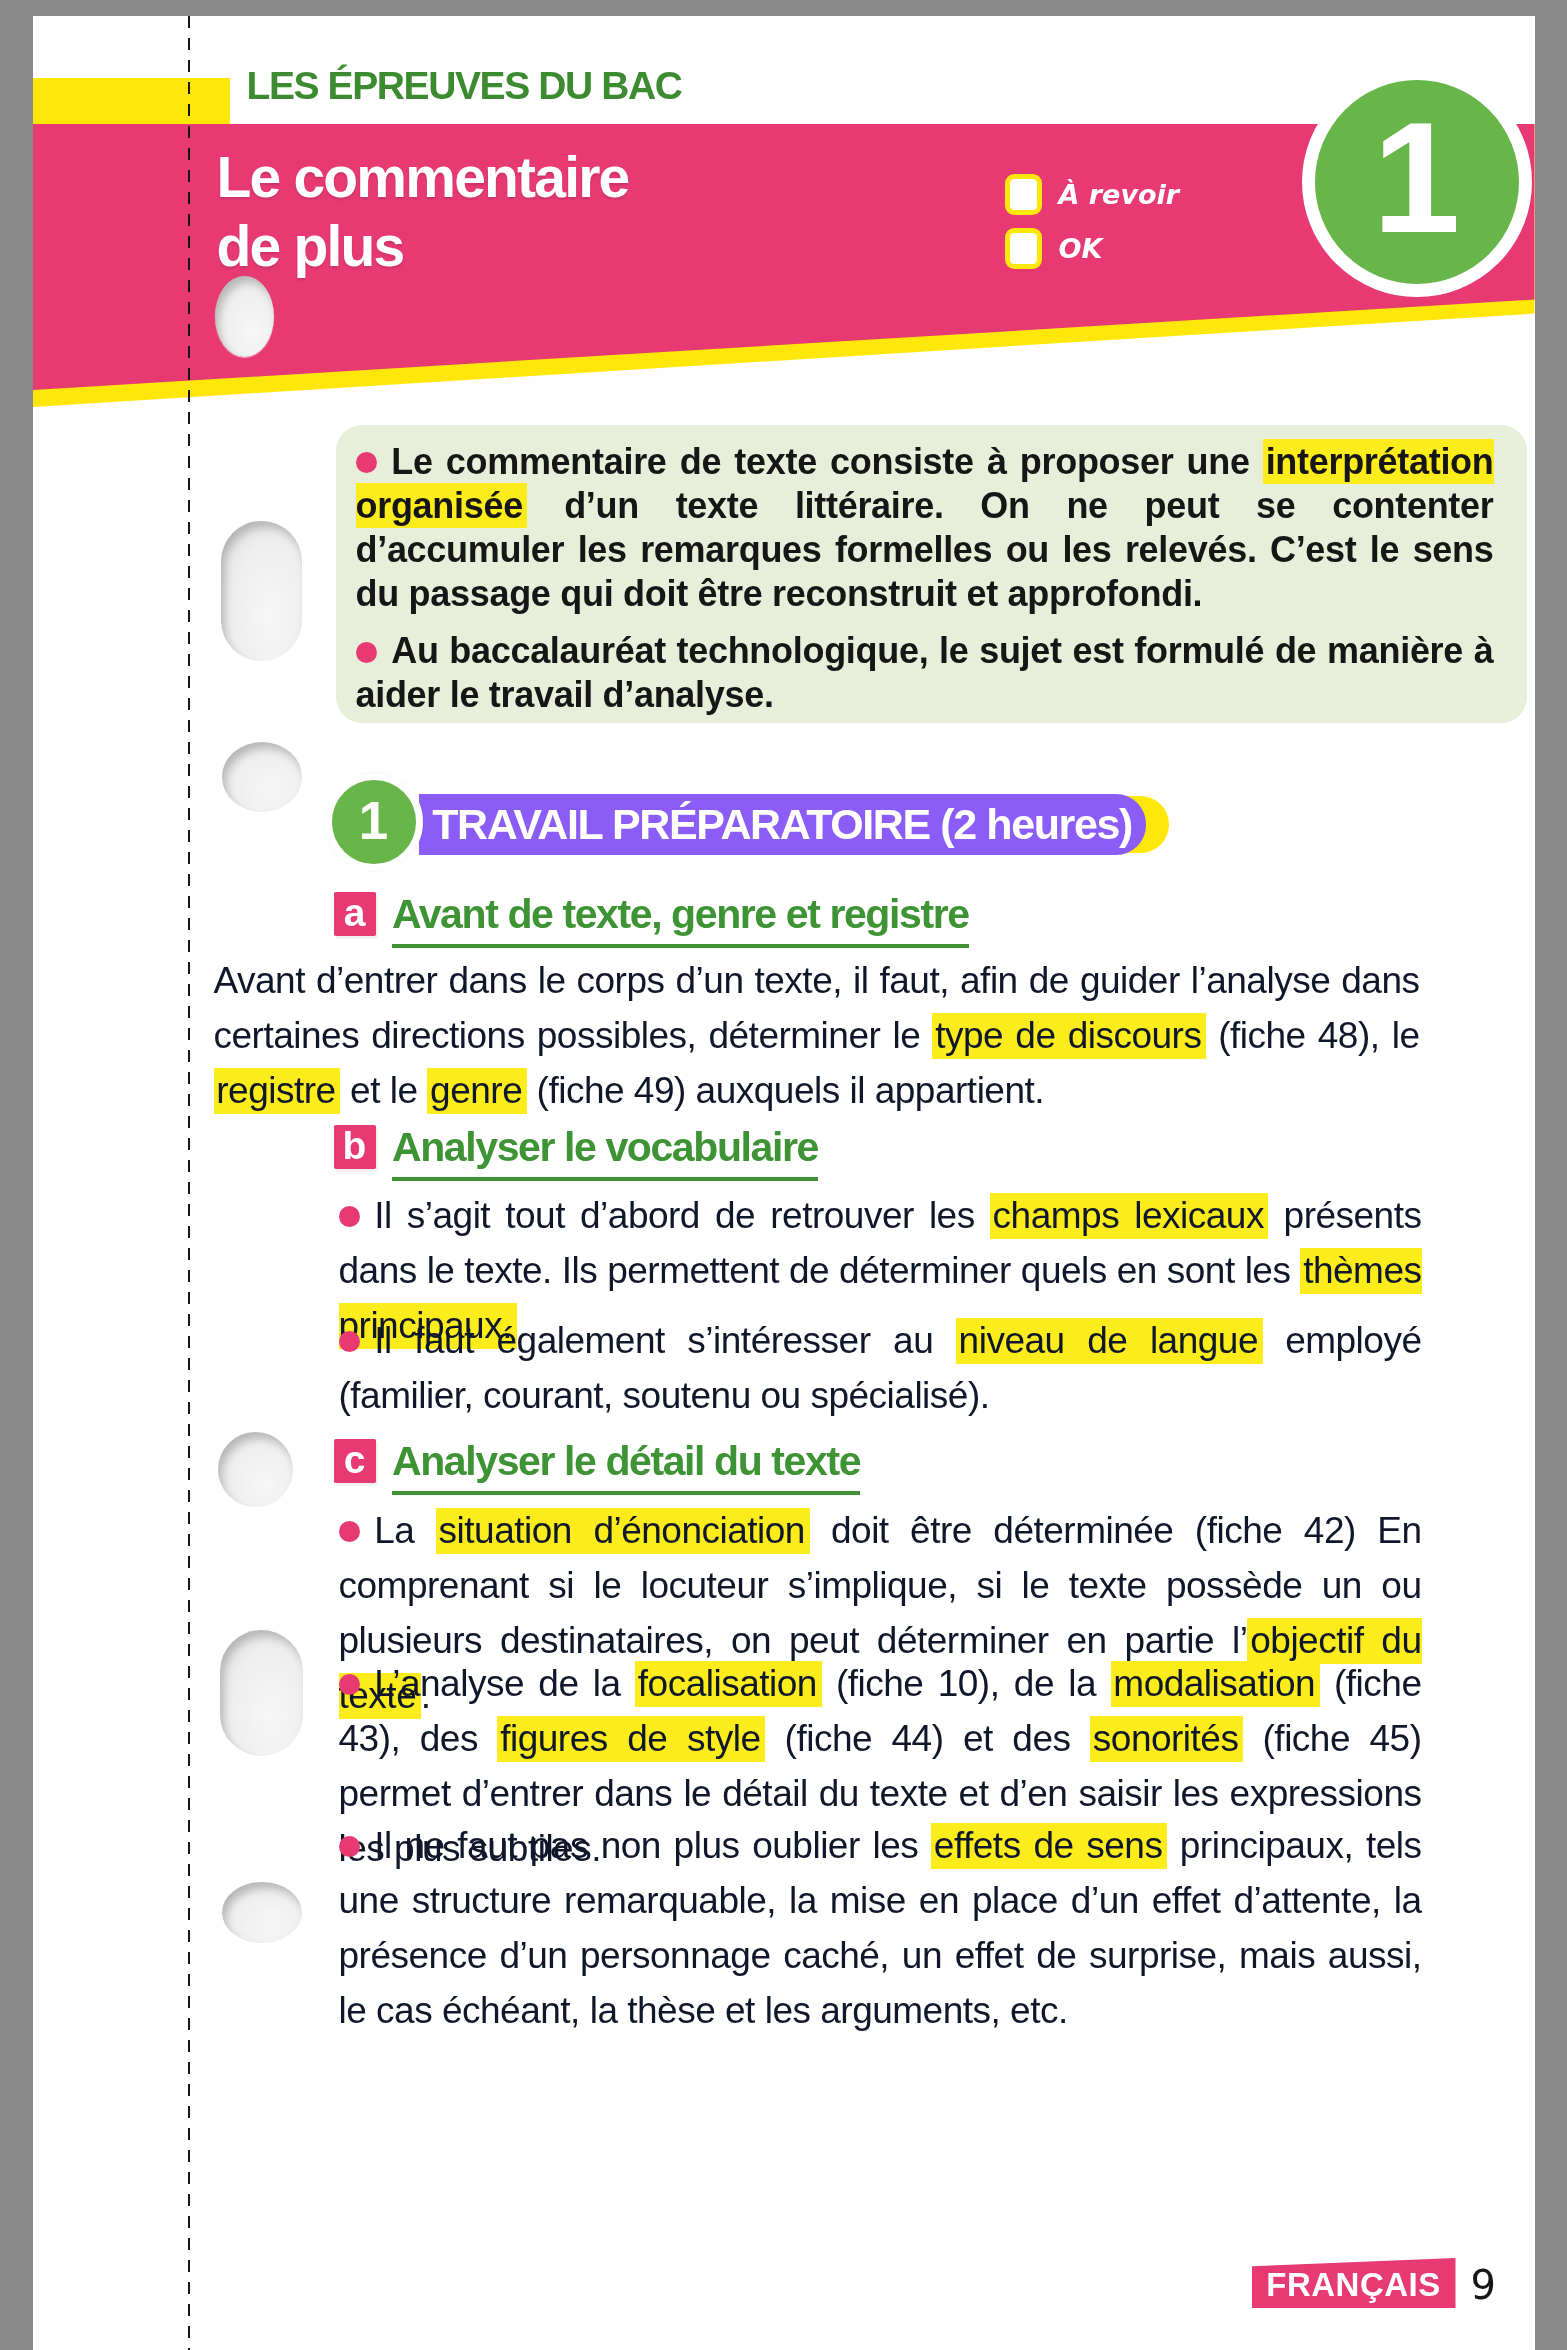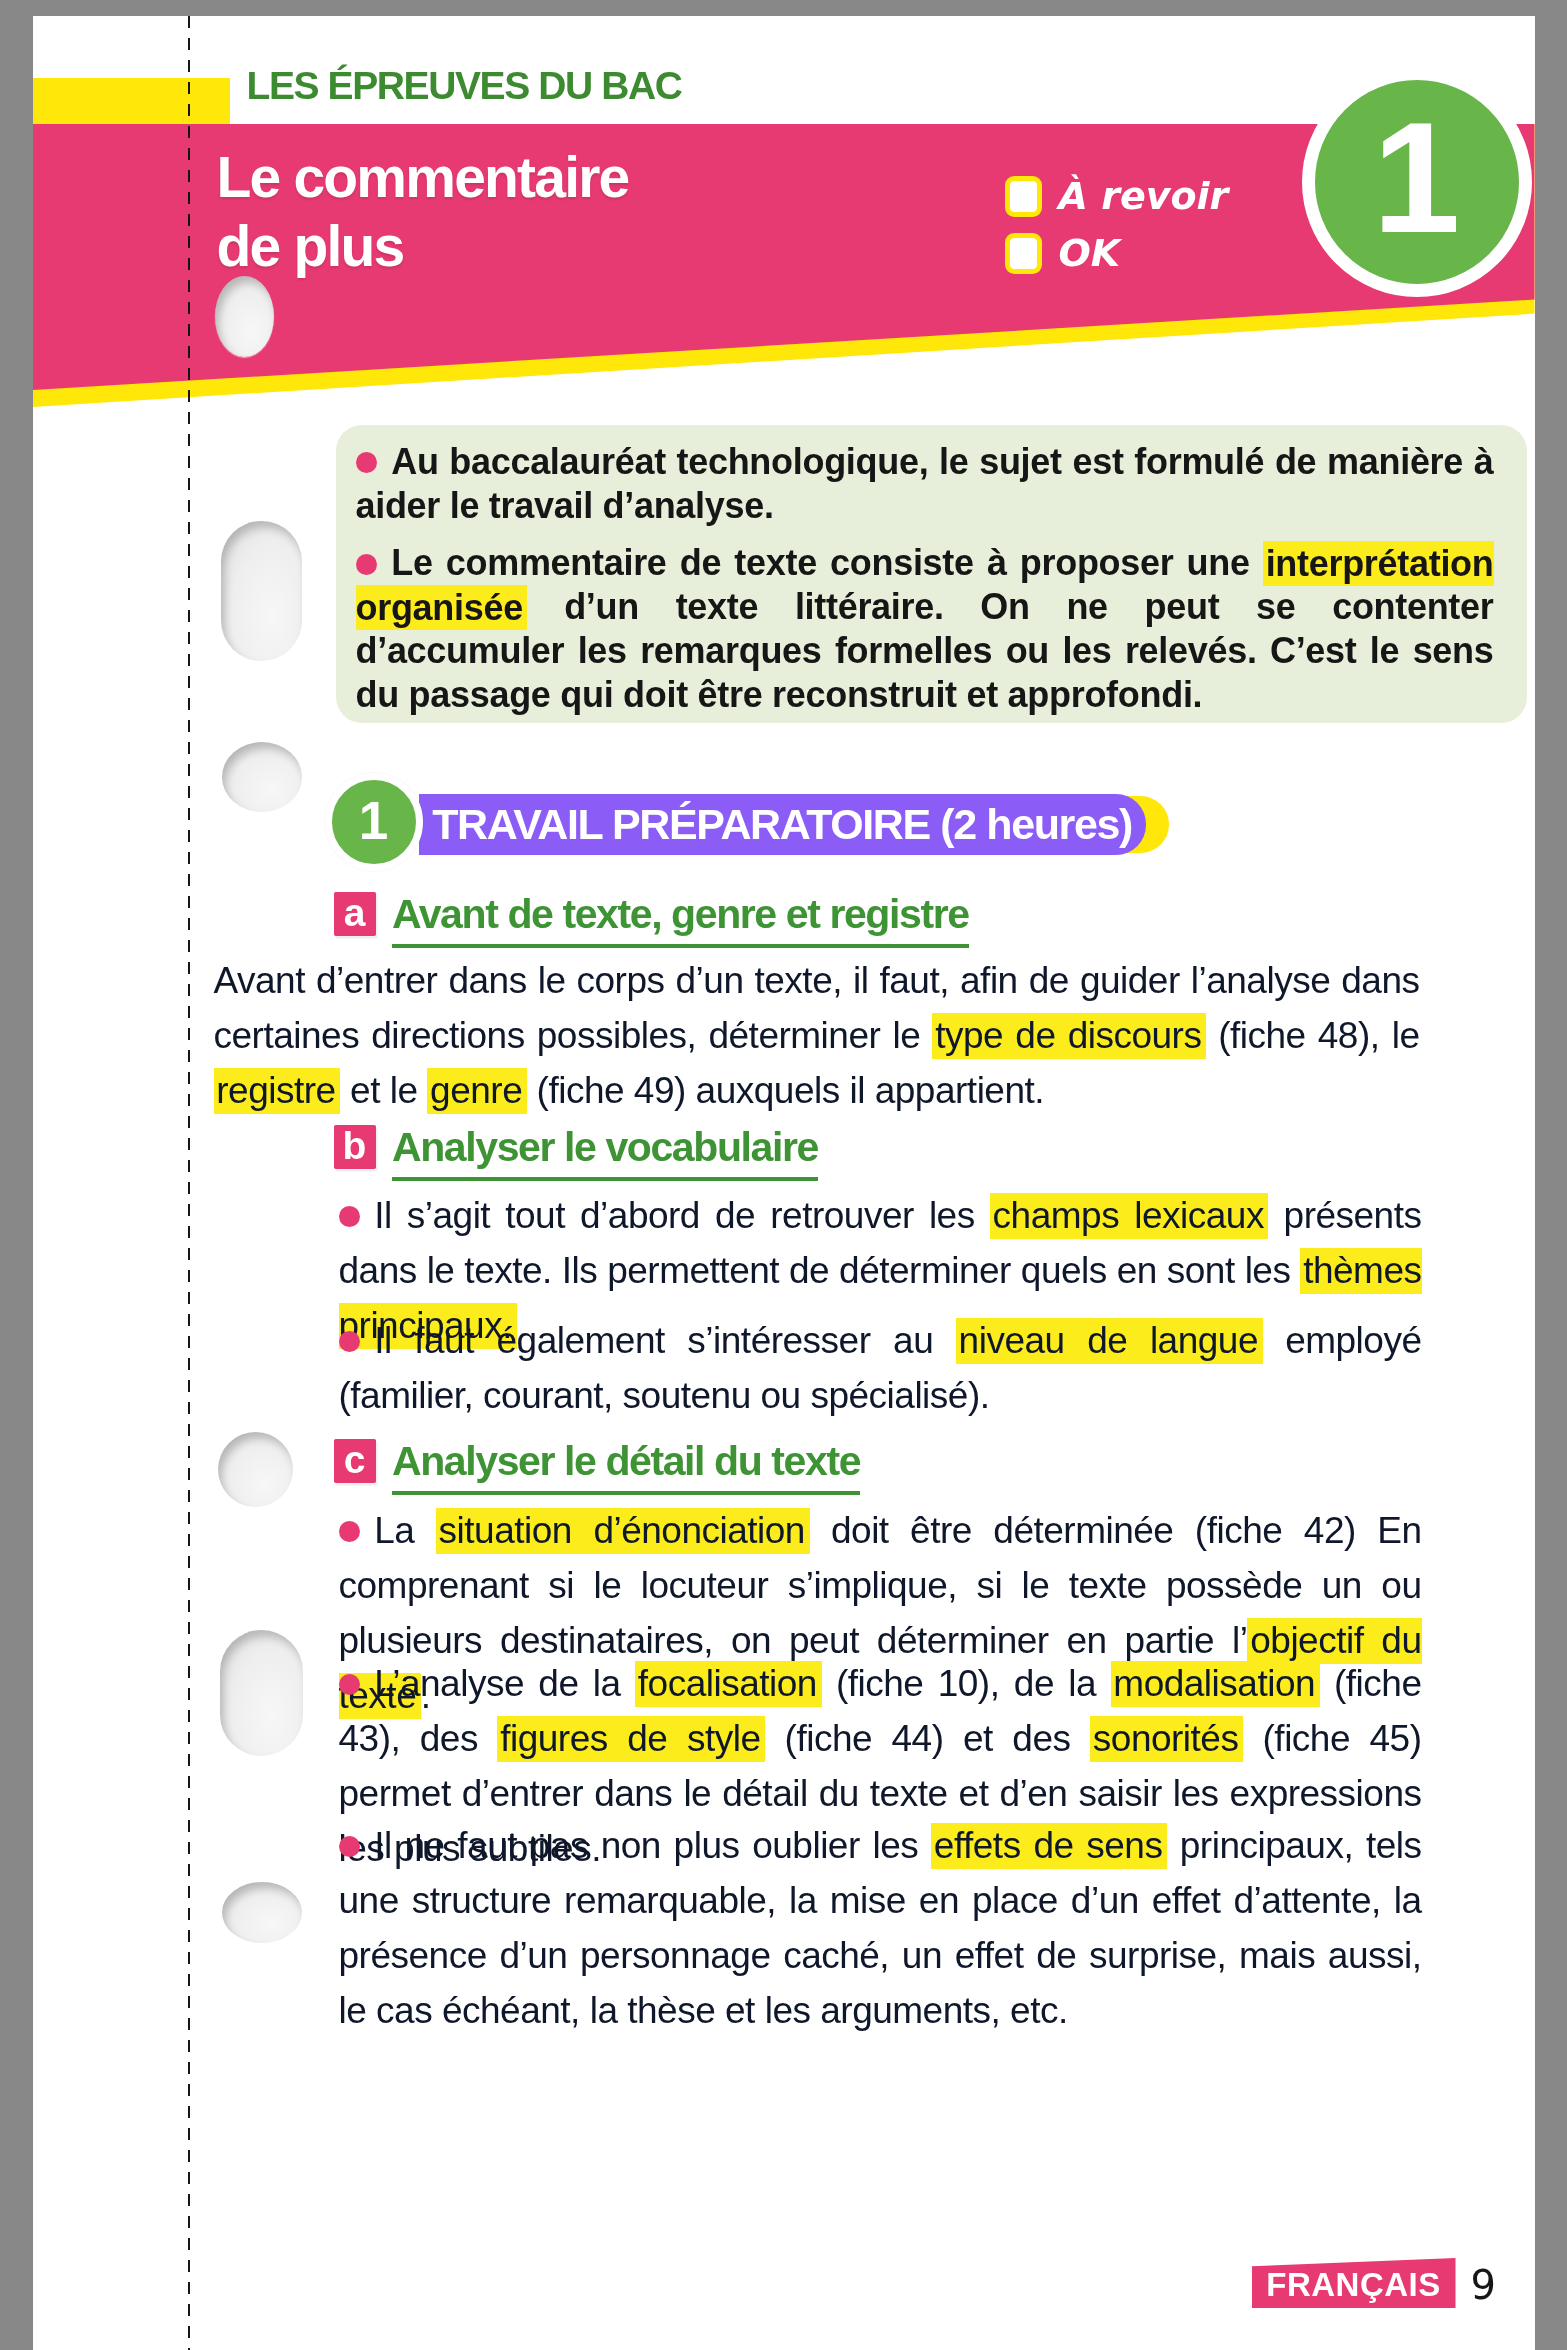--- a/index.html
+++ b/index.html
@@ -46,21 +46,21 @@
     position:absolute; left:184px; top:127px; z-index:7; color:#ffffff;
     font-size:57px; font-weight:bold; letter-spacing:-1.8px; line-height:69px;
     text-shadow:0 1.8px 2.8px rgba(0,0,0,0.12);
   }
   .check-group { position:absolute; left:972px; top:158px; z-index:7; }
   .check-row { display:flex; align-items:center; margin-bottom:13px; }
   .checkbox {
     width:27.5px; height:31px; background:#ffffff; border:5.5px solid #ffe70a;
     border-radius:9.2px; margin-right:16.5px;
   }
-  .check-label { color:#ffffff; font-size:38px; font-style:italic; font-weight:bold; font-family:"DejaVu Sans", sans-serif; }
+  .check-label { color:#ffffff; font-size:27px; font-style:italic; font-weight:bold; font-family:"DejaVu Sans", sans-serif; }
   .chapter-circle {
     position:absolute; left:1269px; top:51px; width:204px; height:204px; z-index:8;
     background:#68b54a; border:13.8px solid #ffffff; border-radius:50%;
     display:flex; align-items:center; justify-content:center;
   }
   .chapter-circle span { color:#ffffff; font-size:158px; font-weight:bold; line-height:1; transform:translateY(-5.5px); }
 
   
   .intro-box {
     position:absolute; left:303px; top:409px; width:1191px; height:298px; z-index:10;
@@ -165,22 +165,22 @@
     <div class="check-row">
       <div class="checkbox"></div>
       <div class="check-label">OK</div>
     </div>
   </div>
   <div class="chapter-circle">
     <span>1</span>
   </div>
 
   <div class="intro-box">
+    <p class="intro-p"><span class="dot"></span><span><span>Le commentaire de texte consiste à proposer une </span><span class="hl">interprétation organisée</span><span> d’un texte littéraire. On ne peut se contenter d’accumuler les remarques formelles ou les relevés. C’est le sens du passage qui doit être reconstruit et approfondi.</span></span></p>
     <p class="intro-p"><span class="dot"></span><span><span>Au baccalauréat technologique, le sujet est formulé de manière à aider le travail d’analyse.</span></span></p>
-    <p class="intro-p"><span class="dot"></span><span><span>Le commentaire de texte consiste à proposer une </span><span class="hl">interprétation organisée</span><span> d’un texte littéraire. On ne peut se contenter d’accumuler les remarques formelles ou les relevés. C’est le sens du passage qui doit être reconstruit et approfondi.</span></span></p>
   </div>
 
   <div class="sec-yellow"></div>
   <div class="sec-pink">
     <span>TRAVAIL PRÉPARATOIRE (2 heures)</span>
   </div>
   <div class="sec-circle">
     <span>1</span>
   </div>
 

